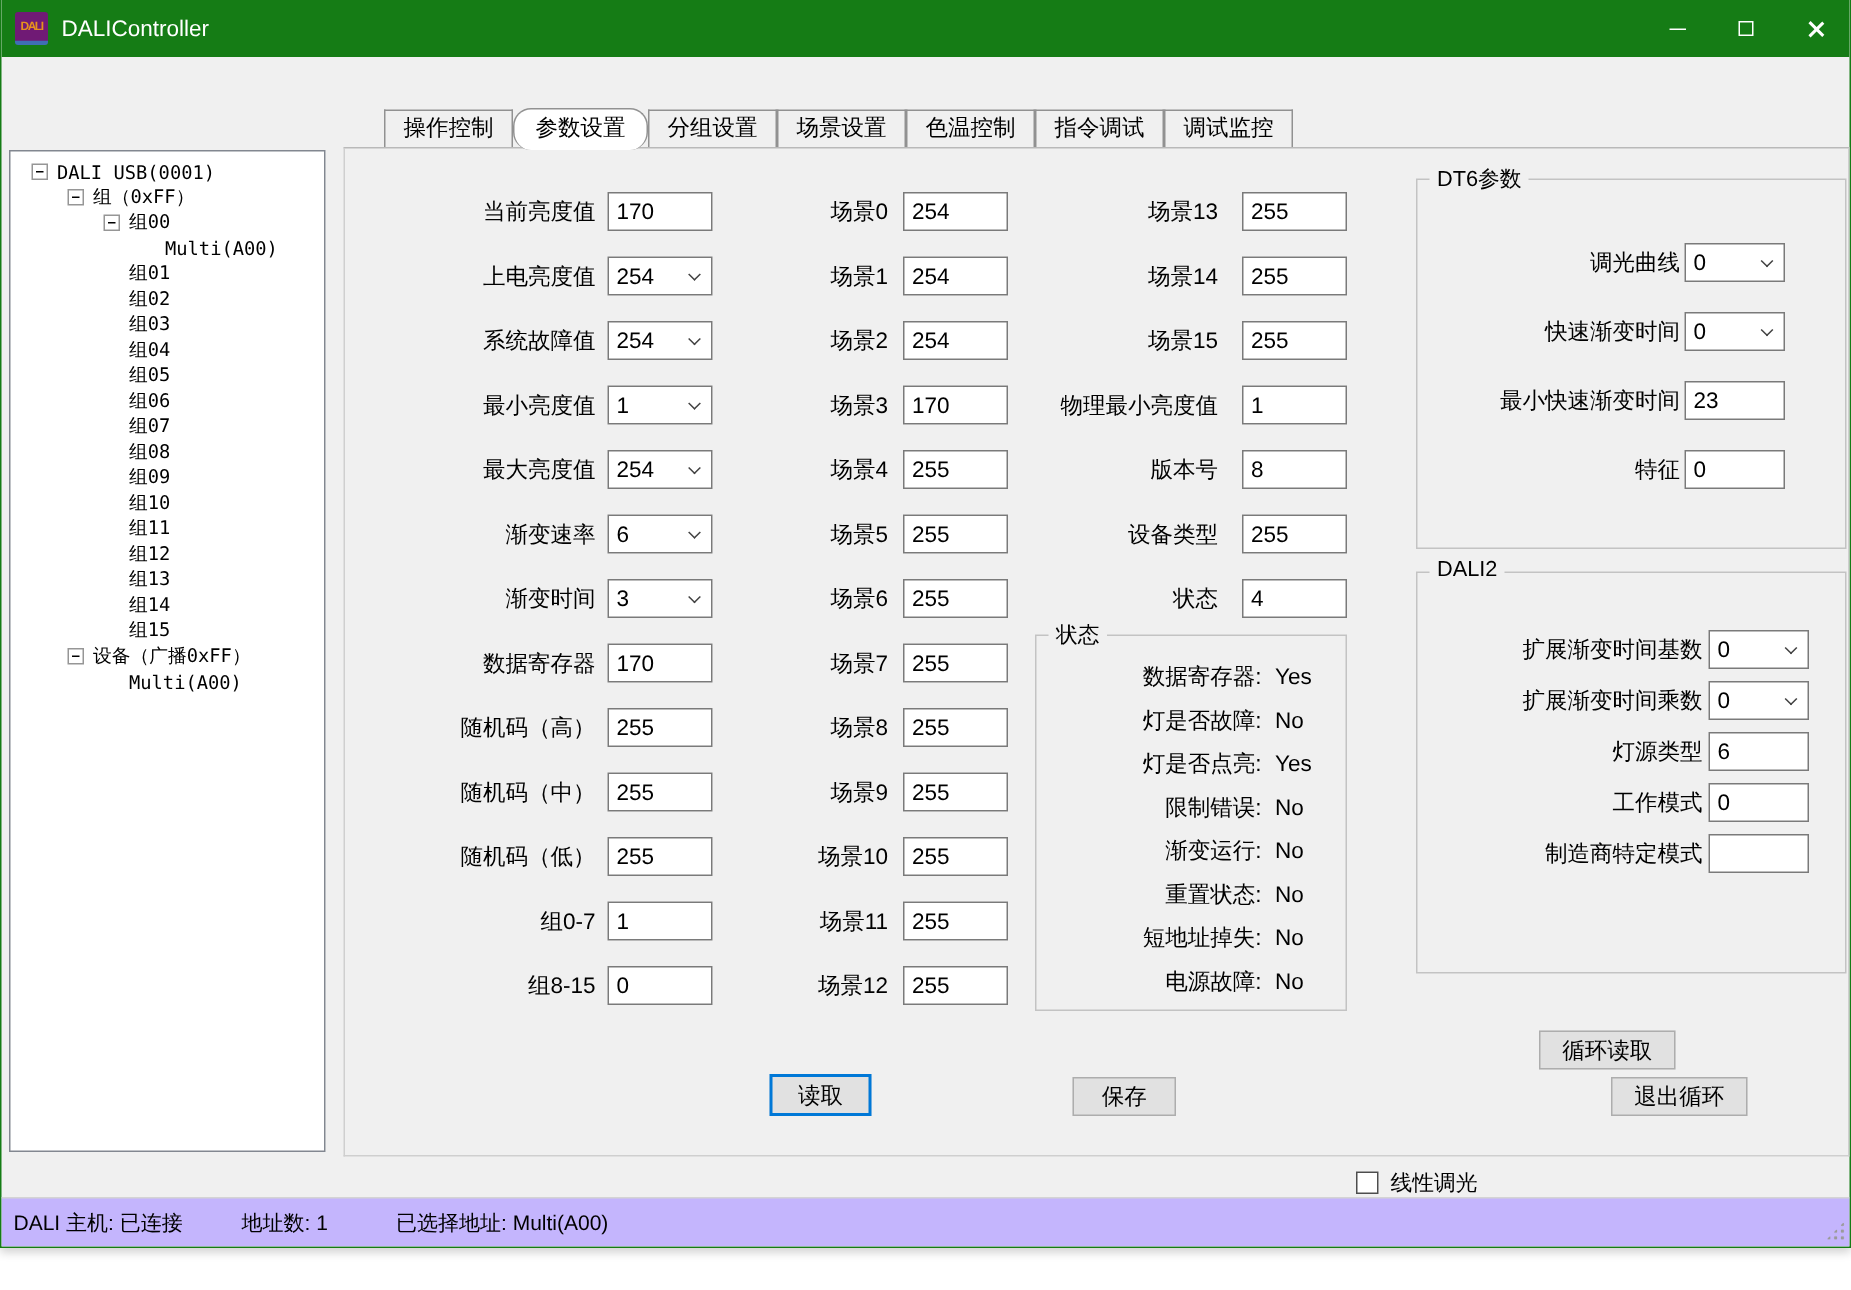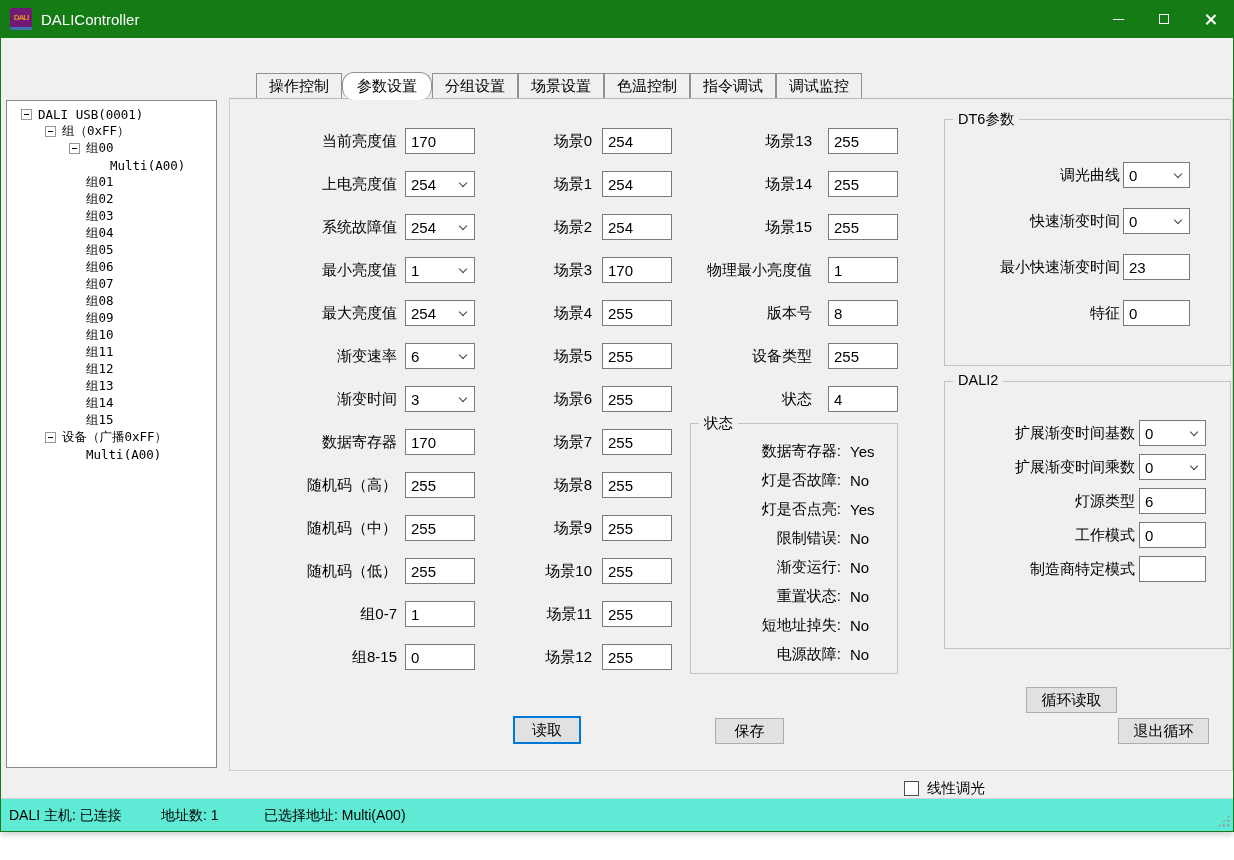--- a/index.html
+++ b/index.html
@@ -85,27 +85,27 @@
   #dt6 .plabel   { width:175px; margin-right:3px; }
   #dali2 .plabel { width:190px; margin-right:4px; }
   #dt6 .fbox, #dali2 .fbox { width:67px; }
 
   
   .btn { position:absolute; background:#e1e1e1; border:1px solid #adadad; font-size:15px;
          font-family:"Liberation Sans", sans-serif; display:flex; align-items:center; justify-content:center; }
   #btn-read { left:283px; top:617px; width:68px; height:28px; border:2px solid #0078d7; }
   #btn-save { left:485px; top:619px; width:69px; height:26px; }
   #btn-loop { left:748px; top:588px; width:91px; height:26px;margin-left:48px; }
-  #btn-exit { left:888px; top:619px; width:91px; height:26px; }
+  #btn-exit { left:844px; top:619px; width:91px; height:26px; }
 
   
   .chkrow { position:absolute; left:903px; top:779px; display:flex; align-items:center; gap:8px;
             font-size:14.5px; }
   .chk { width:15px; height:15px; background:#fff; border:1px solid #4d4d4d; }
-  .statusbar { position:absolute; left:0; top:798px; width:100%; height:33px; background:#5eead4;
+  .statusbar { position:absolute; left:0; top:798px; width:100%; height:33px; background:#c4b5fd;
                border-top:1px solid #d4d4d4; font-size:14px; }
   .sb-seg { position:absolute; top:8px; white-space:nowrap; }
   #sb-host { left:8px; } #sb-count { left:160px; } #sb-sel { left:263px; }
   .grip { position:absolute; right:3px; bottom:4px; width:13px; height:13px;
           background-image:radial-gradient(#9a9a9a 1.2px, transparent 1.3px);
           background-size:4.5px 4.5px; clip-path:polygon(100% 0, 100% 100%, 0 100%); }
 </style>
 </head>
 <body>
 

